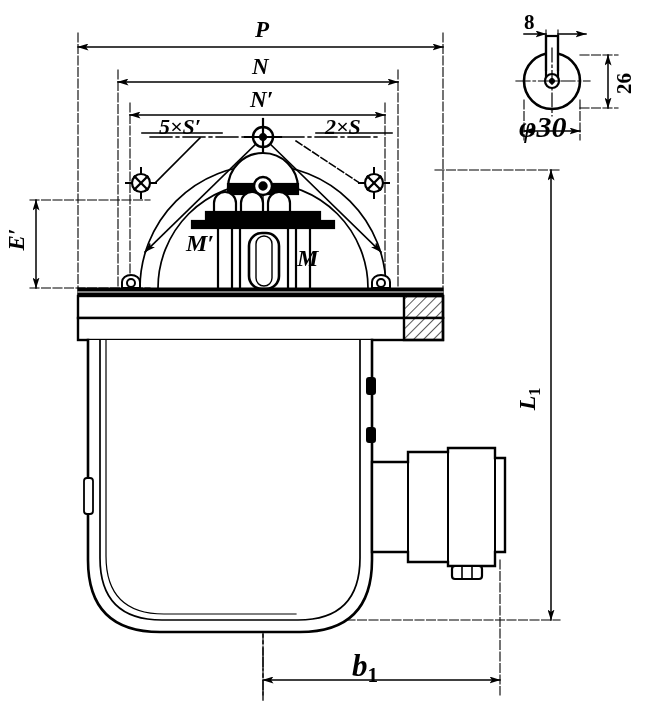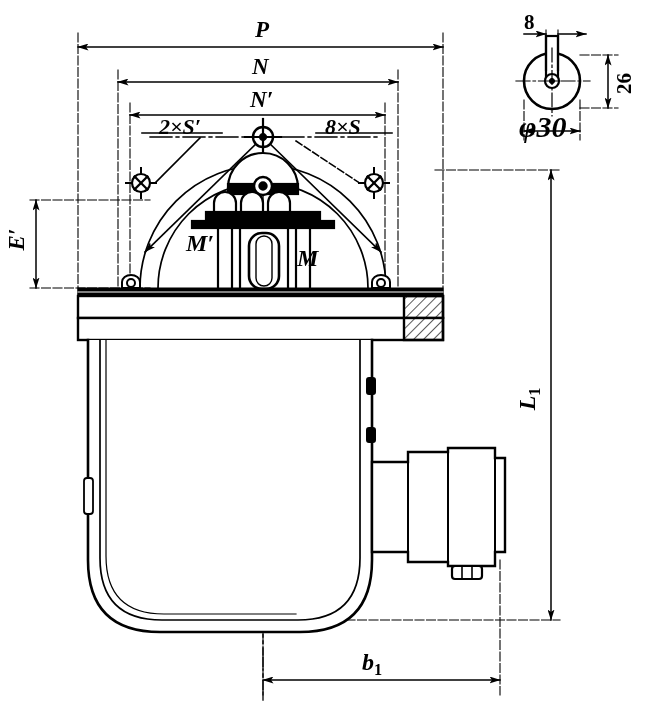--- a/index.html
+++ b/index.html
@@ -192,39 +192,39 @@
 </svg>
 
 <div class="lbl" style="left:255px;top:18px;font-size:23px;">P</div>
 
 <div class="lbl" style="left:252px;top:55px;font-size:23px;">N</div>
 
 <div class="lbl" style="left:250px;top:88px;font-size:23px;">
   <span>N</span><span class="prime">′</span>
 </div>
 
-<div class="lbl" style="left:159px;top:116px;font-size:22px;">2×S′</div>
-
-<div class="lbl" style="left:325px;top:116px;font-size:22px;">8×S</div>
+<div class="lbl" style="left:159px;top:116px;font-size:22px;">5×S′</div>
+
+<div class="lbl" style="left:325px;top:116px;font-size:22px;">2×S</div>
 
 <div class="lbl rot" style="left:6px;top:228px;font-size:23px;transform:rotate(-90deg);">
   <span>E</span><span class="prime">′</span>
 </div>
 
 <div class="lbl" style="left:186px;top:231px;font-size:24px;">
   <span>M</span><span class="prime">′</span>
 </div>
 
 <div class="lbl" style="left:297px;top:246px;font-size:24px;">M</div>
 
 <div class="lbl rot" style="left:518px;top:385px;font-size:24px;transform:rotate(-90deg);">
   <span>L</span><span class="sub">1</span>
 </div>
 
-<div class="lbl" style="left:362px;top:650px;font-size:24px;">
+<div class="lbl" style="left:352px;top:650px;font-size:31px;">
   <span>b</span><span class="sub">1</span>
 </div>
 
 <div class="lbl up" style="left:524px;top:12px;font-size:21px;font-weight:700;">8</div>
 
 <div class="lbl up rot" style="left:614px;top:73px;font-size:21px;transform:rotate(-90deg);">26</div>
 
 <div class="lbl" style="left:519px;top:112px;font-size:30px;">φ30</div>
 
 </div>

